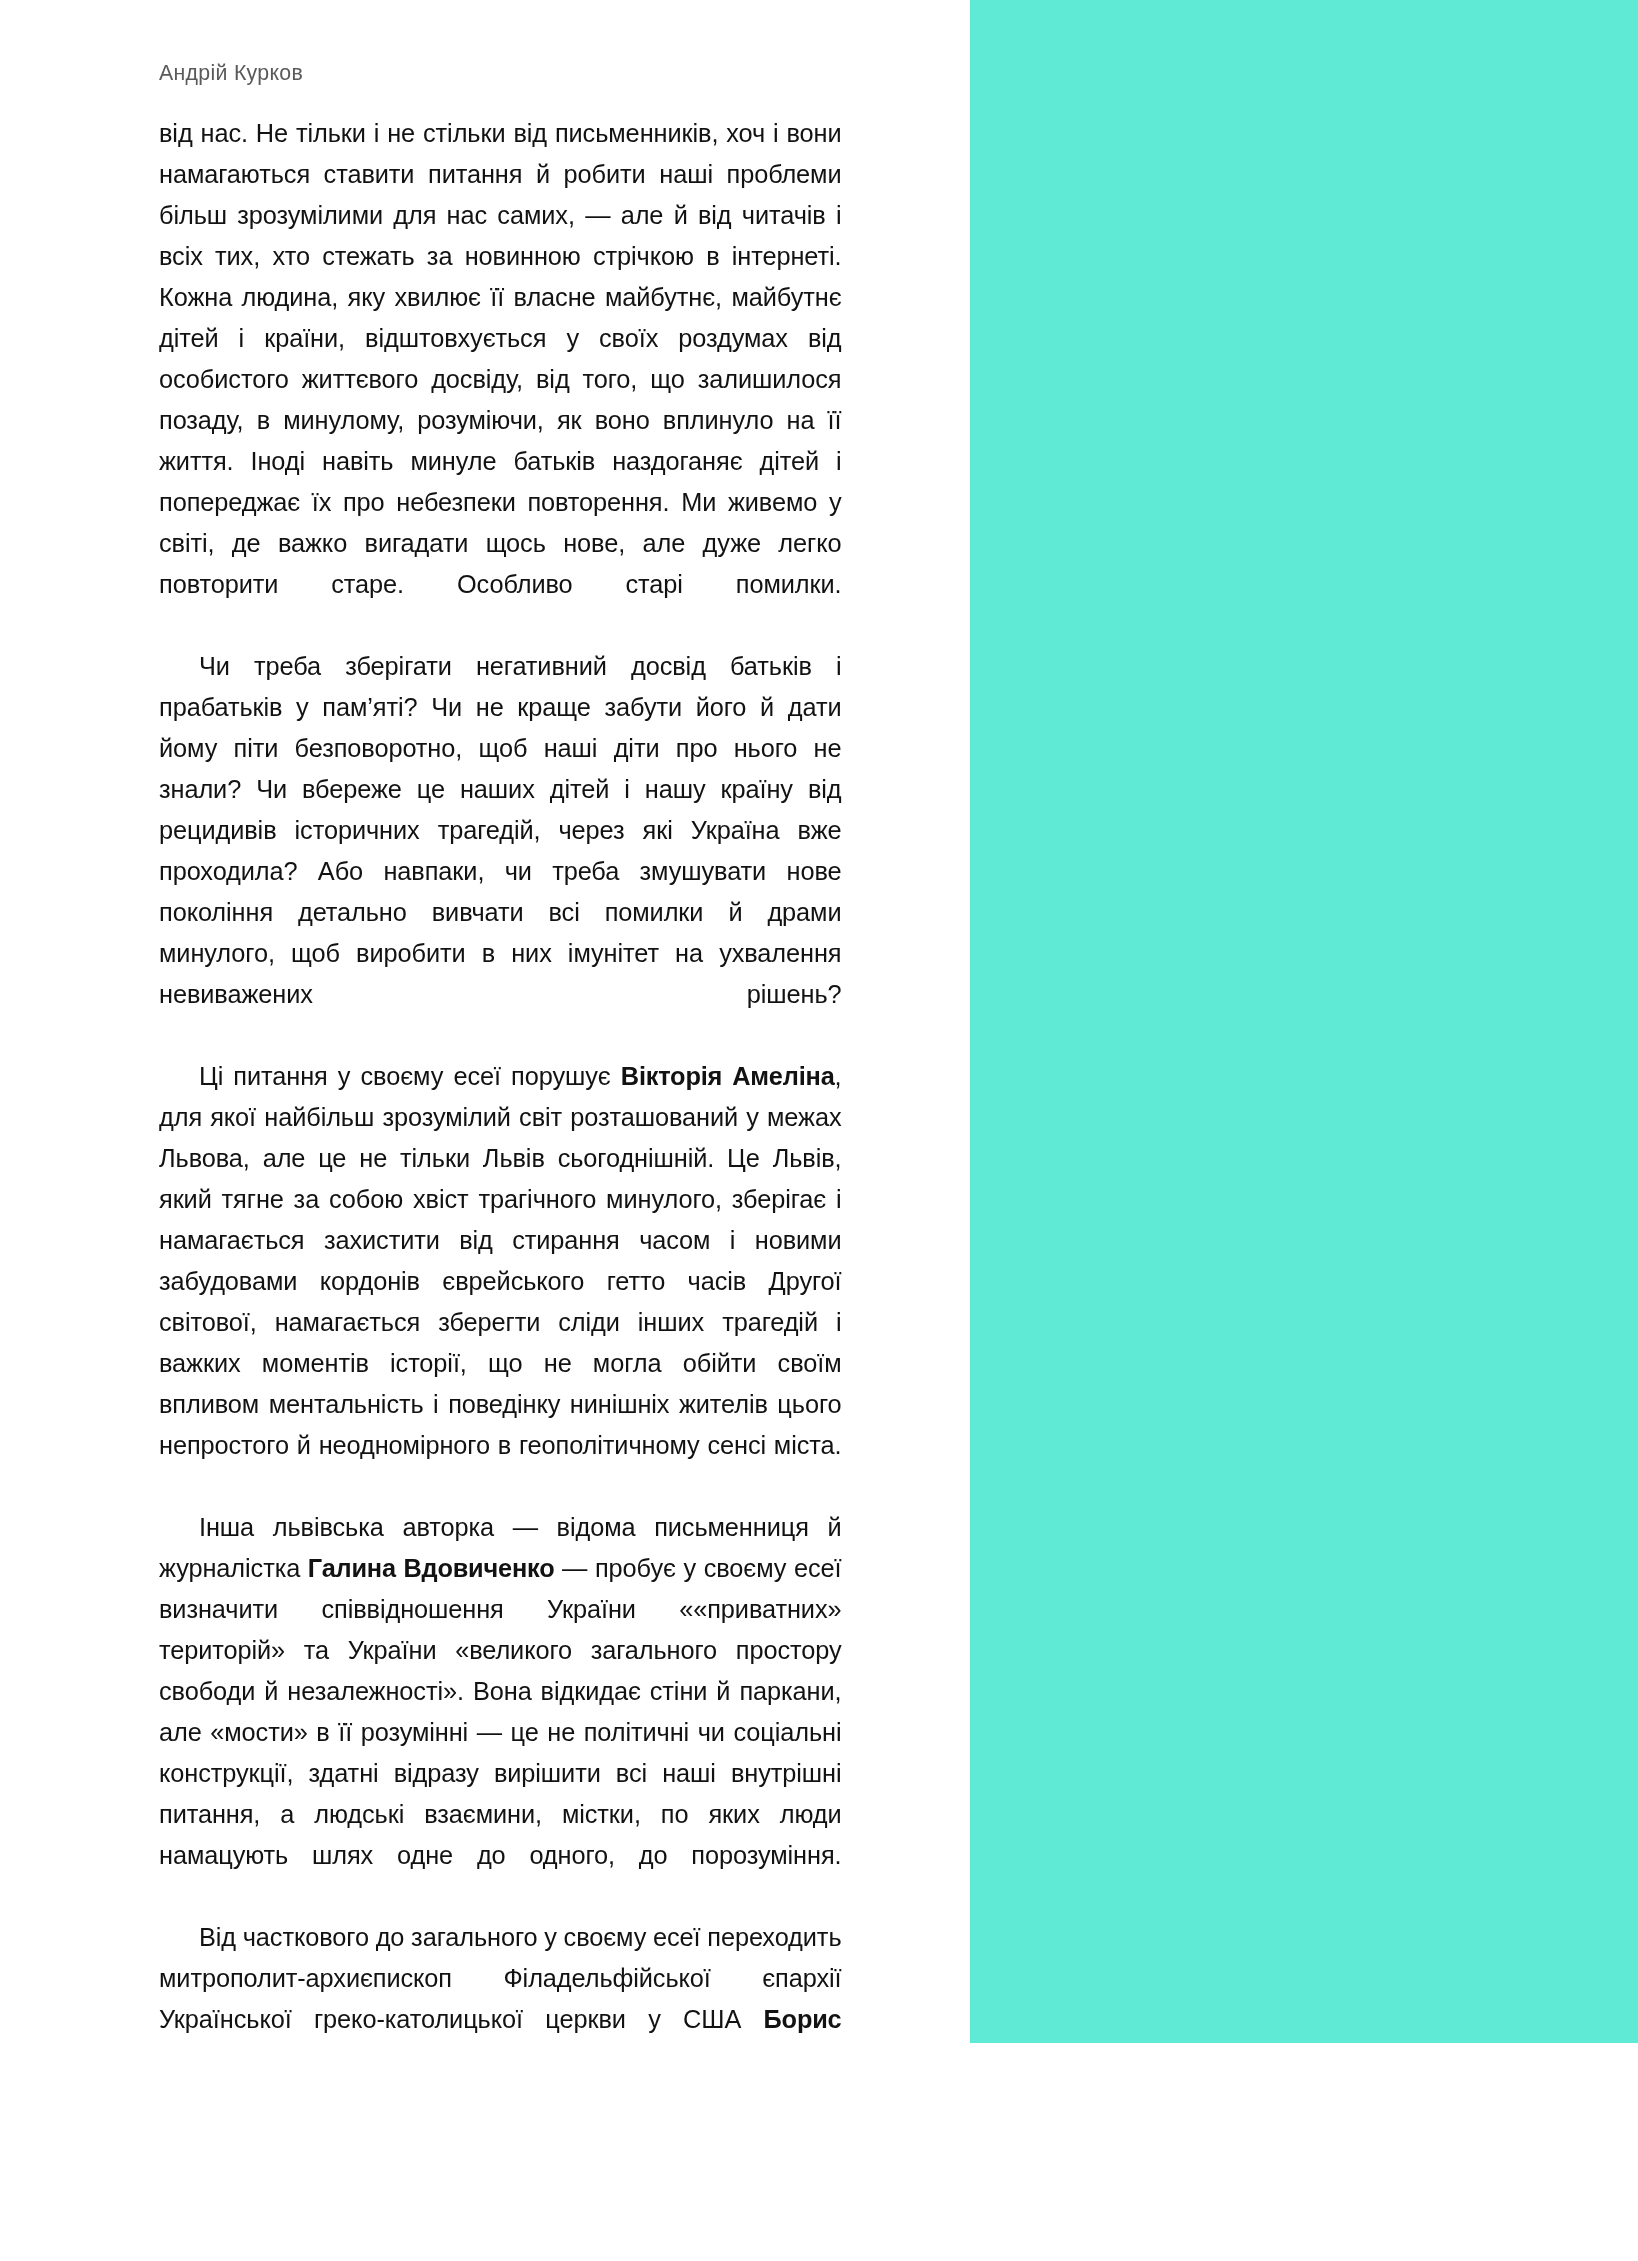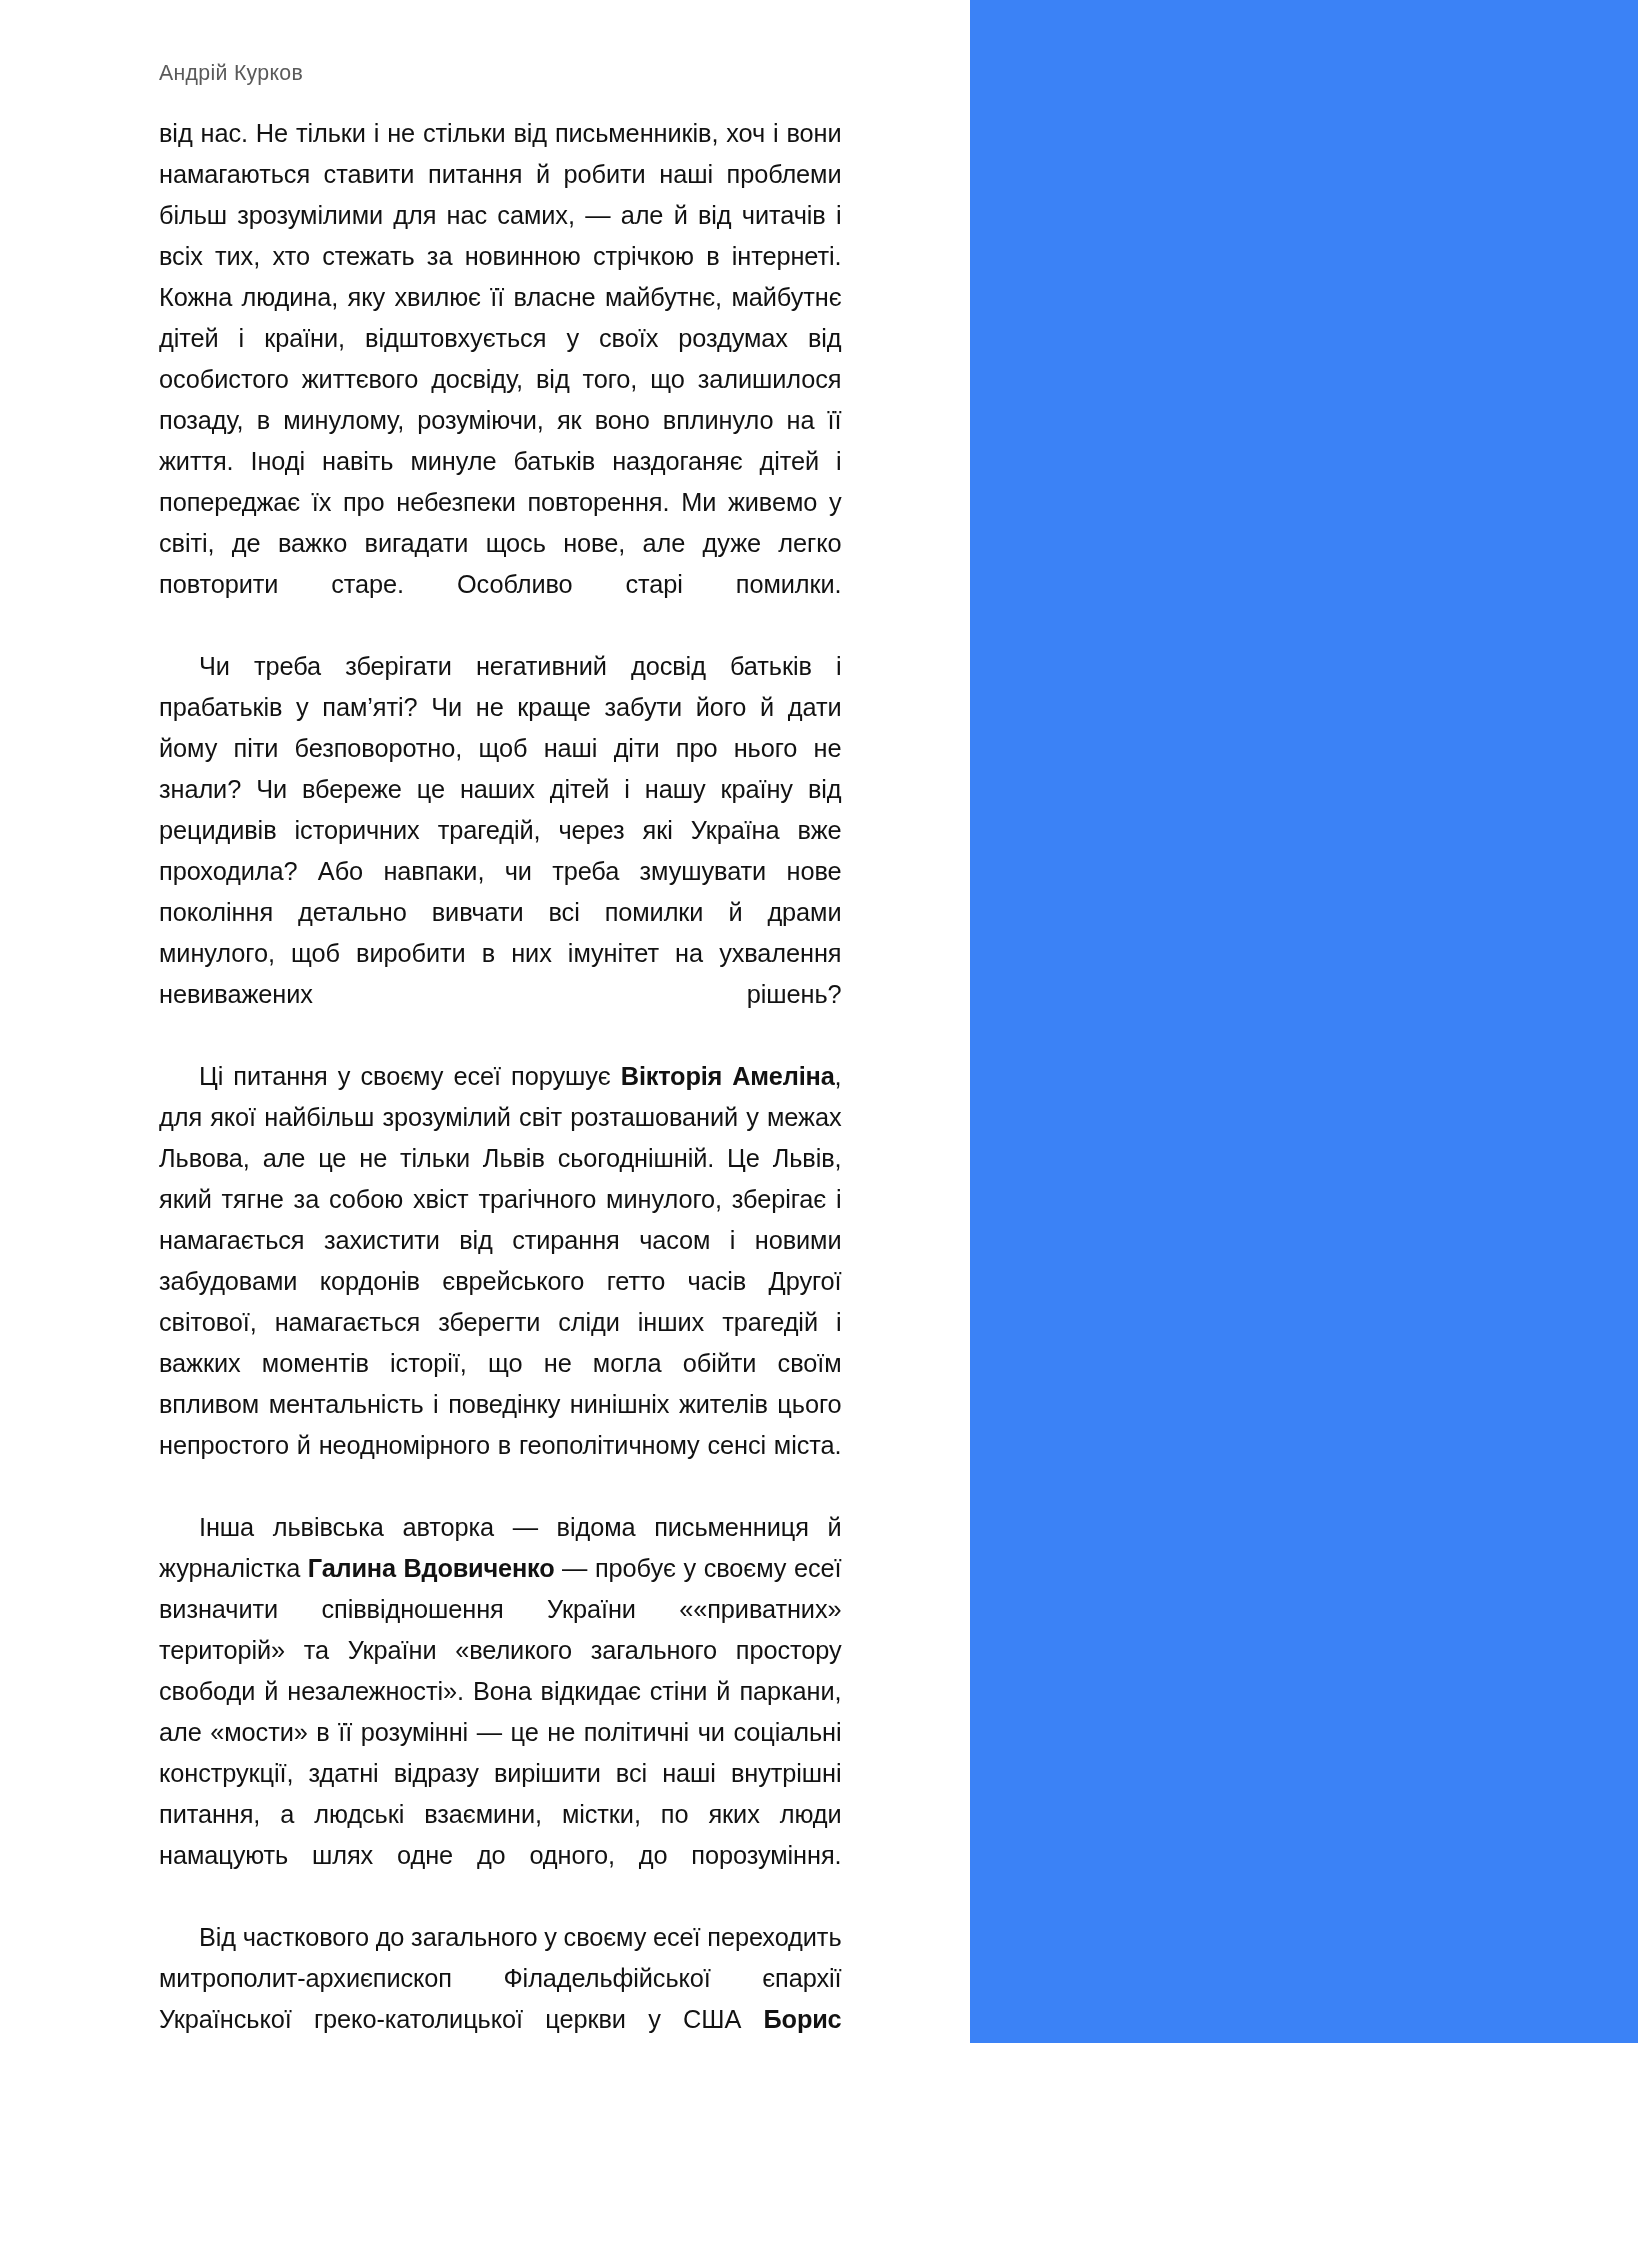--- a/index.html
+++ b/index.html
@@ -7,21 +7,21 @@
     padding: 0;
     background: #ffffff;
   }
   body {
     font-family: "Liberation Sans", "DejaVu Sans", sans-serif;
   }
   .page {
     position: relative;
     width: 1638px;
     height: 2043px;
-    background: #3b82f6;
+    background: #5eead4;
     overflow: hidden;
     box-sizing: border-box;
   }
   .sheet {
     position: absolute;
     left: 0;
     top: 0;
     width: 970px;
     height: 2261px;
     background: #ffffff;

